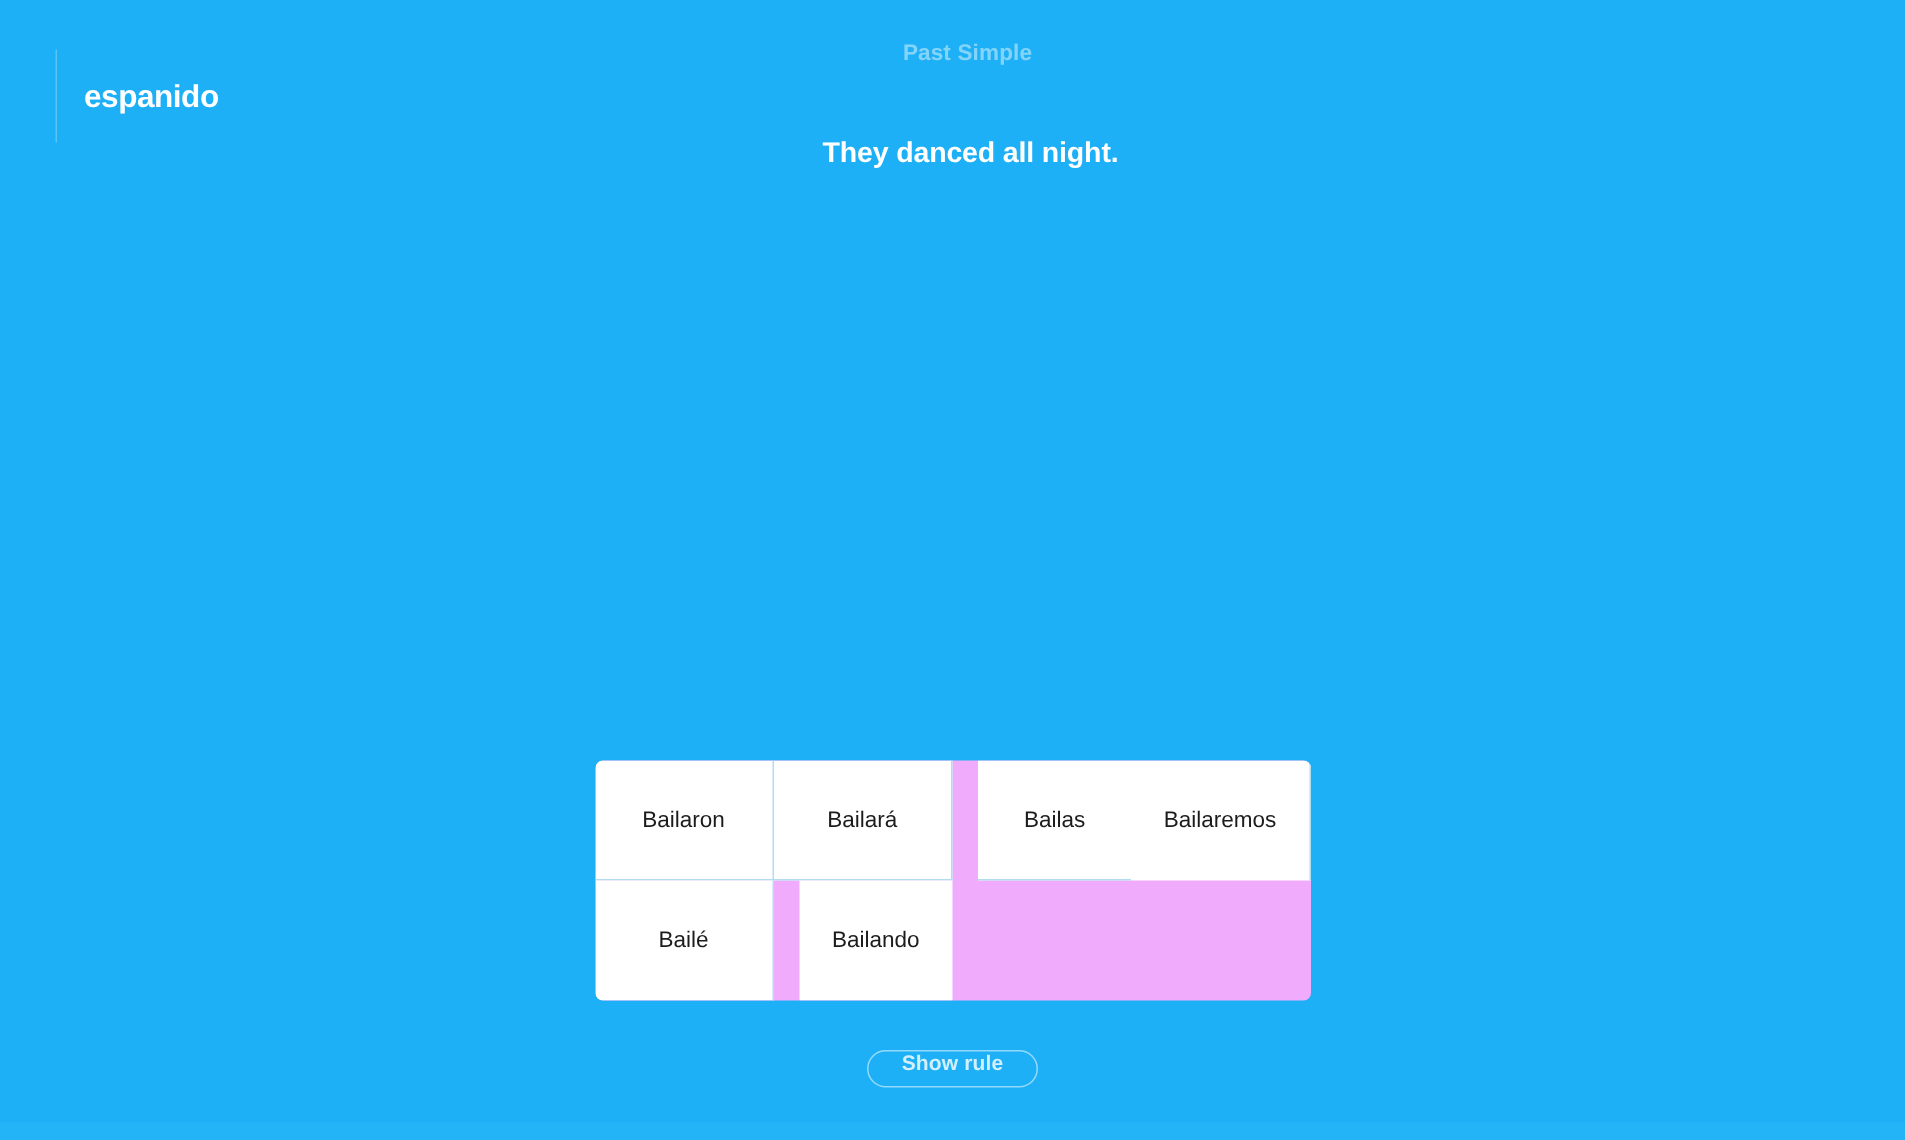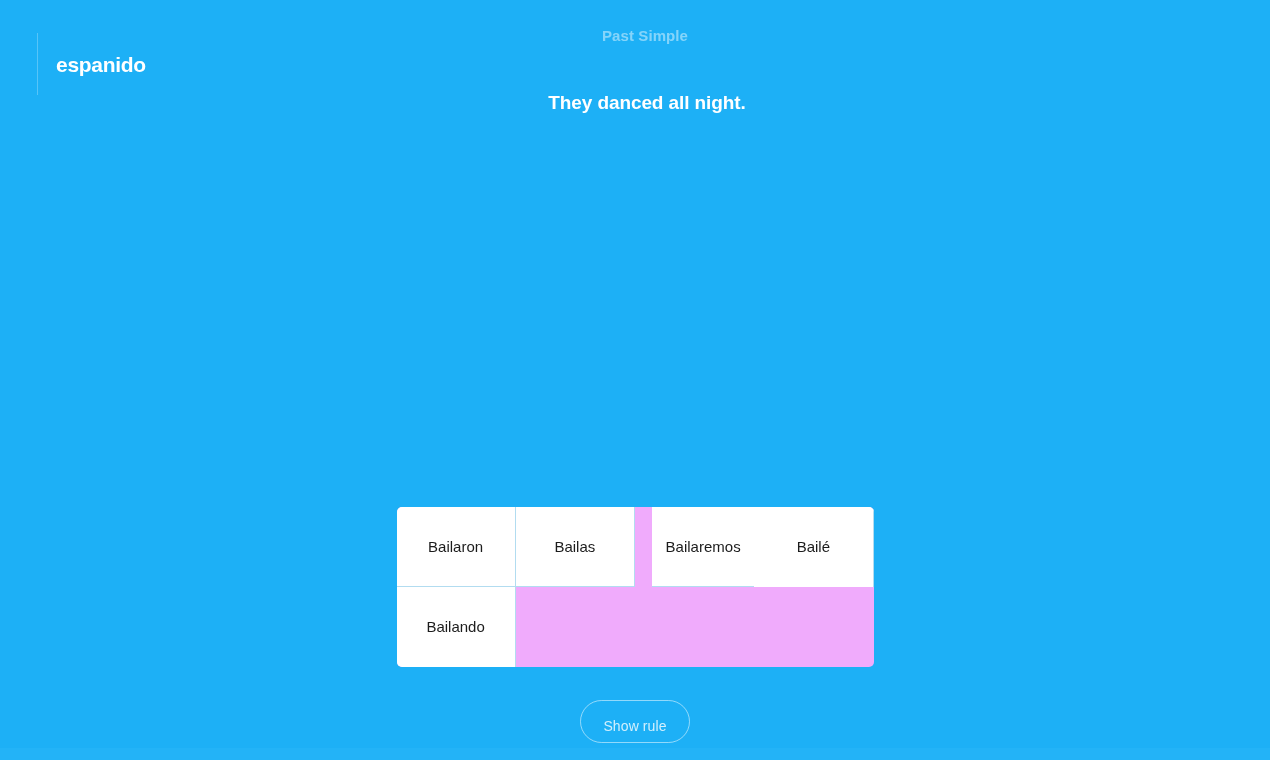--- a/index.html
+++ b/index.html
@@ -137,23 +137,23 @@
     display: flex;
     justify-content: center;
   }
 
   .show-rule-btn {
     border: 1px solid rgba(255, 255, 255, 0.52);
     background: transparent;
     color: rgba(255, 255, 255, 0.80);
     font-family: inherit;
     font-size: 14px;
-    font-weight: normal;
+    font-weight: bold;
     letter-spacing: 0.1px;
-    padding: 18px 22px 8px;
+    padding: 0 22px 8px;
     border-radius: 999px;
     cursor: pointer;
     line-height: 15px;
   }
 </style>
 </head>
 <body>
 
 <header class="app-header">
 
@@ -169,20 +169,23 @@
 
 </header>
 
 <main class="answers-wrap">
   <div class="answer-grid">
 
     <div class="answer-cell">
       <span>Bailaron</span>
     </div>
     <div class="answer-cell">
+      <span>Bailará</span>
+    </div>
+    <div class="answer-cell">
       <span>Bailas</span>
     </div>
     <div class="answer-cell">
       <span>Bailaremos</span>
     </div>
     <div class="answer-cell">
       <span>Bailé</span>
     </div>
     <div class="answer-cell">
       <span>Bailando</span>

